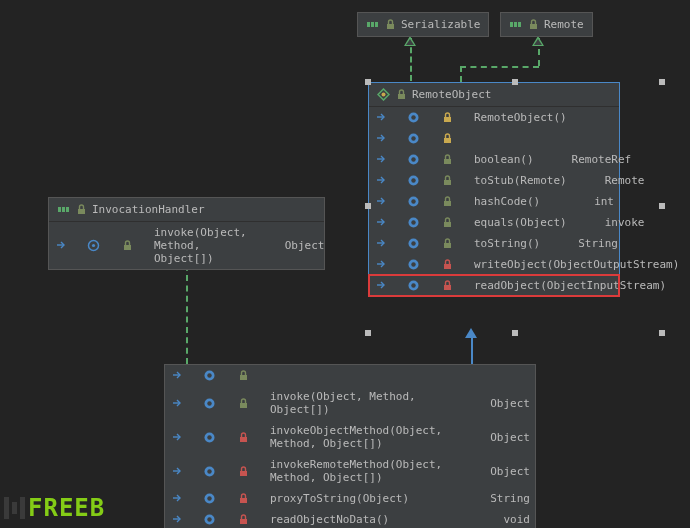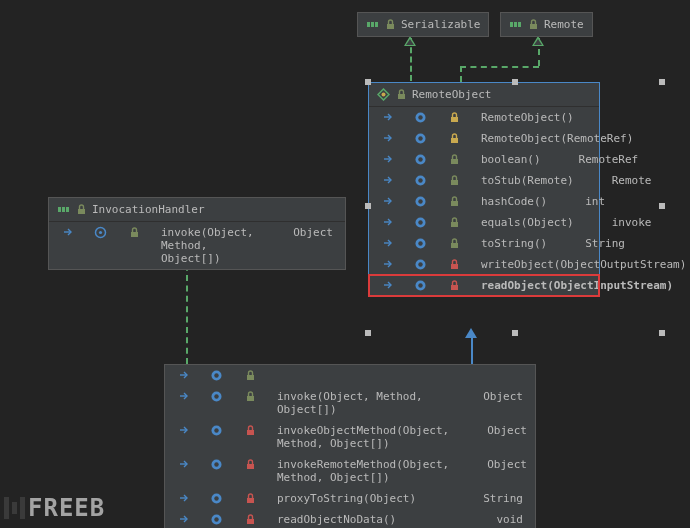--- a/index.html
+++ b/index.html
@@ -21,27 +21,27 @@
   .box.selected { border: 1px solid #4a88c7; }
   .hdr {
     padding: 5px 8px;
     display: flex;
     align-items: center;
     gap: 4px;
     border-bottom: 1px solid #2f2f2f;
   }
   .hdr.no-body { border-bottom: none; }
   .row {
-    padding: 4px 12px;
+    padding: 4px 5px;
     display: flex;
-    align-items: flex-start;
+    align-items: center;
     gap: 20px;
   }
   .ret { margin-left: auto; padding-left: 18px; color: #bababa; }
-  .hlrow { outline: 2px solid #db3b3b; outline-offset: -1px; font-weight: bold; }
+  .hlrow { outline: 2px solid #db3b3b; outline-offset: -1px; }
   
   
   .ico { width: 13px; height: 13px; display: inline-flex; align-items: center; justify-content: center; flex-shrink: 0; }
   
   .lock { margin-left: 1px; }
   
   
   .vdash {
     position: absolute; width: 0; border-left: 2px dashed #59a869;
   }
@@ -69,21 +69,21 @@
     border-bottom: 10px solid #4a88c7;
   }
   
   
   .handle {
     position: absolute; width: 6px; height: 6px; background: #bbb;
   }
 
   .watermark {
     position:absolute; left:4px; bottom:6px;
-    color:#a3a3a3; font-weight:700; font-size:24px; letter-spacing:1px;
+    color:#84cc16; font-weight:700; font-size:24px; letter-spacing:1px;
     display:flex; align-items:center; gap:2px;
     pointer-events:none;
   }
   .wm-bar { width:5px; height:22px; background:#3a3a3a; display:inline-block; margin-right:1px;}
   .wm-bar.s { height:12px; }
 </style>
 </head>
 <body>
 
 <svg width="0" height="0" style="position:absolute">
@@ -162,21 +162,21 @@
       </span>
     <span class="ico lock">
         <svg width="13" height="13">
           <use href="#i-lock-g"></use>
         </svg>
       </span>
     <span>Remote</span>
   </div>
 </div>
 
-<div class="box" style="left:48px; top:197px; width:298px;">
+<div class="box" style="left:48px; top:197px; width:277px;">
   <div class="hdr">
     <span class="ico">
         <svg width="13" height="13">
           <use href="#i-interface"></use>
         </svg>
       </span>
     <span class="ico lock">
         <svg width="13" height="13">
           <use href="#i-lock-g"></use>
         </svg>
@@ -197,21 +197,21 @@
     <span class="ico lock">
         <svg width="13" height="13">
           <use href="#i-lock-g"></use>
         </svg>
       </span>
     <span>invoke(Object, Method, Object[])</span>
     <span class="ret">Object</span>
   </div>
 </div>
 
-<div class="box selected" style="left:368px; top:82px; width:232px;">
+<div class="box selected" style="left:368px; top:82px; width:252px;">
   <div class="hdr">
     <span class="ico">
         <svg width="13" height="13">
           <use href="#i-class"></use>
         </svg>
       </span>
     <span class="ico lock">
         <svg width="13" height="13">
           <use href="#i-lock-g"></use>
         </svg>
@@ -246,21 +246,20 @@
         <span class="ico">
           <svg width="13" height="13">
             <use href="#i-method"></use>
           </svg>
         </span>
         <span class="ico lock">
           <svg width="13" height="13">
             <use href="#i-lock-y"></use>
           </svg>
         </span>
-        <span>RemoteObject(RemoteRef)</span>
       </div>
       <div class="row">
         <span class="ico">
           <svg width="10" height="13">
             <use href="#i-over"></use>
           </svg>
         </span>
         <span class="ico">
           <svg width="13" height="13">
             <use href="#i-method"></use>

